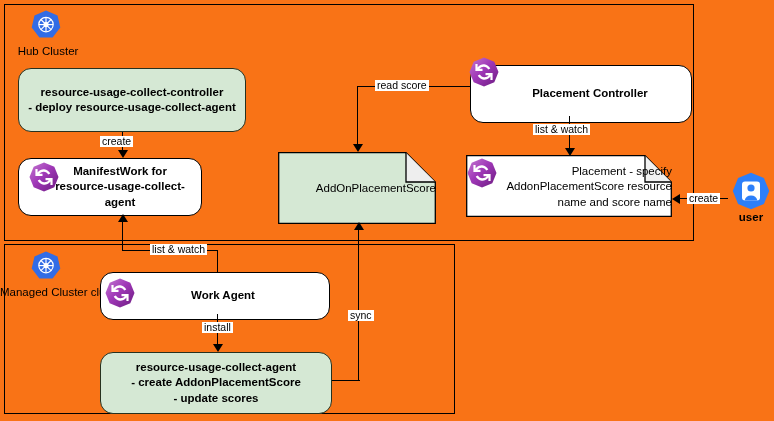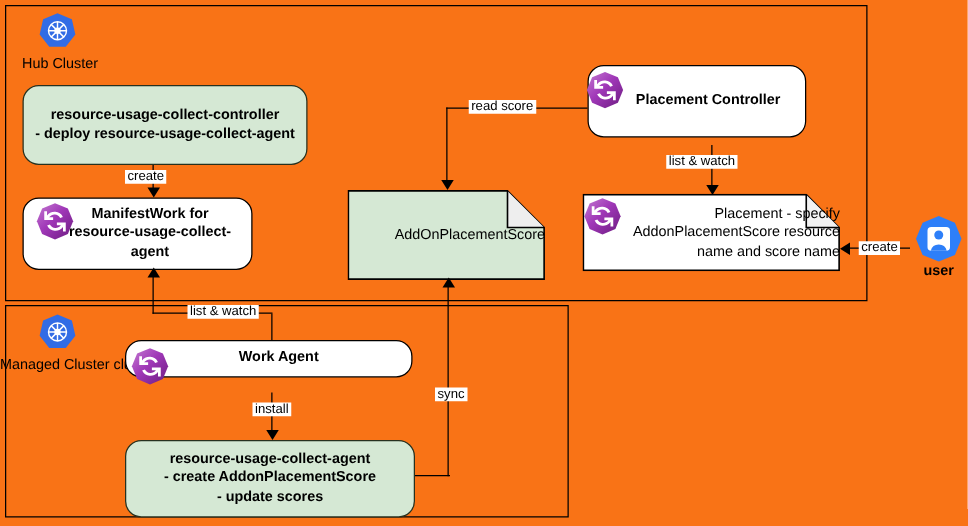--- a/index.html
+++ b/index.html
@@ -162,21 +162,21 @@
   <div class="edge-label" style="left:375px; top:80px;">read score</div>
 
   <div class="note" style="left:278px; top:152px; width:158px; height:72px;">
     <svg width="158" height="72" viewBox="0 0 158 72">
       <path d="M0.7 0.7 L128 0.7 L157.3 30 L157.3 71.3 L0.7 71.3 Z" fill="#d5e8d4" stroke="#000000" stroke-width="1.3"></path>
       <path d="M128 0.7 L128 30 L157.3 30" fill="#eeeeee" stroke="#000000" stroke-width="1.3"></path>
     </svg>
     <div class="note-label" style="top:29px; font-size:11.5px;">AddOnPlacementScore</div>
   </div>
 
-  <div class="abs rbox white" style="left:470px; top:52px; width:175px; height:58px; font-size:11.5px;">
+  <div class="abs rbox white" style="left:470px; top:65px; width:222px; height:58px; font-size:11.5px;">
     <div class="box-text" style="padding-left:24px;">
       <span class="ln">Placement Controller</span>
     </div>
   </div>
   <div class="icon-badge" style="left:468px; top:56px;">
     <svg width="32" height="32" viewBox="0 0 32 32">
       <defs>
         <linearGradient id="pg2" x1="0" y1="0" x2="1" y2="1">
           <stop offset="0%" stop-color="#c47ad0"></stop>
           <stop offset="45%" stop-color="#a038b8"></stop>
@@ -252,21 +252,21 @@
     <span class="ln">Managed Cluster</span>
     <span class="ln">cluster1</span>
   </div>
 
   <div class="edge v" style="left:217px; top:251px; height:22px;"></div>
   <div class="edge h" style="left:122px; top:250px; width:96px;"></div>
   <div class="edge v" style="left:122px; top:216px; height:35px;"></div>
   <div class="arrow-head ah-up" style="left:117.5px; top:214px;"></div>
   <div class="edge-label" style="left:150px; top:244px;">list &amp; watch</div>
 
-  <div class="abs rbox white" style="left:100px; top:272px; width:230px; height:30px; font-size:11.5px;">
+  <div class="abs rbox white" style="left:100px; top:272px; width:230px; height:48px; font-size:11.5px;">
     <div class="box-text" style="padding-left:22px;">
       <span class="ln">Work Agent</span>
     </div>
   </div>
   <div class="icon-badge" style="left:104px; top:277px;">
     <svg width="32" height="32" viewBox="0 0 32 32">
       <defs>
         <linearGradient id="pg4" x1="0" y1="0" x2="1" y2="1">
           <stop offset="0%" stop-color="#c47ad0"></stop>
           <stop offset="45%" stop-color="#a038b8"></stop>

